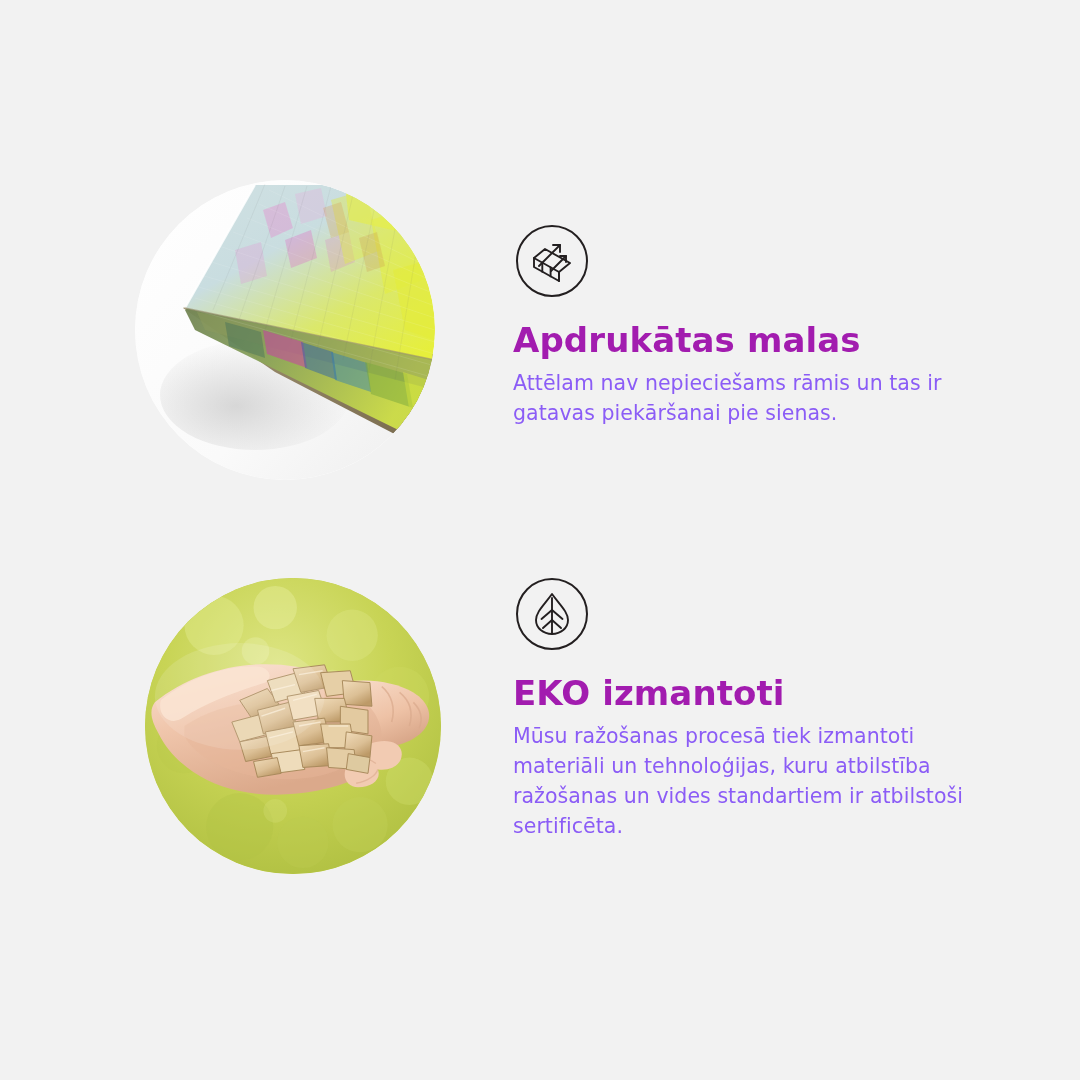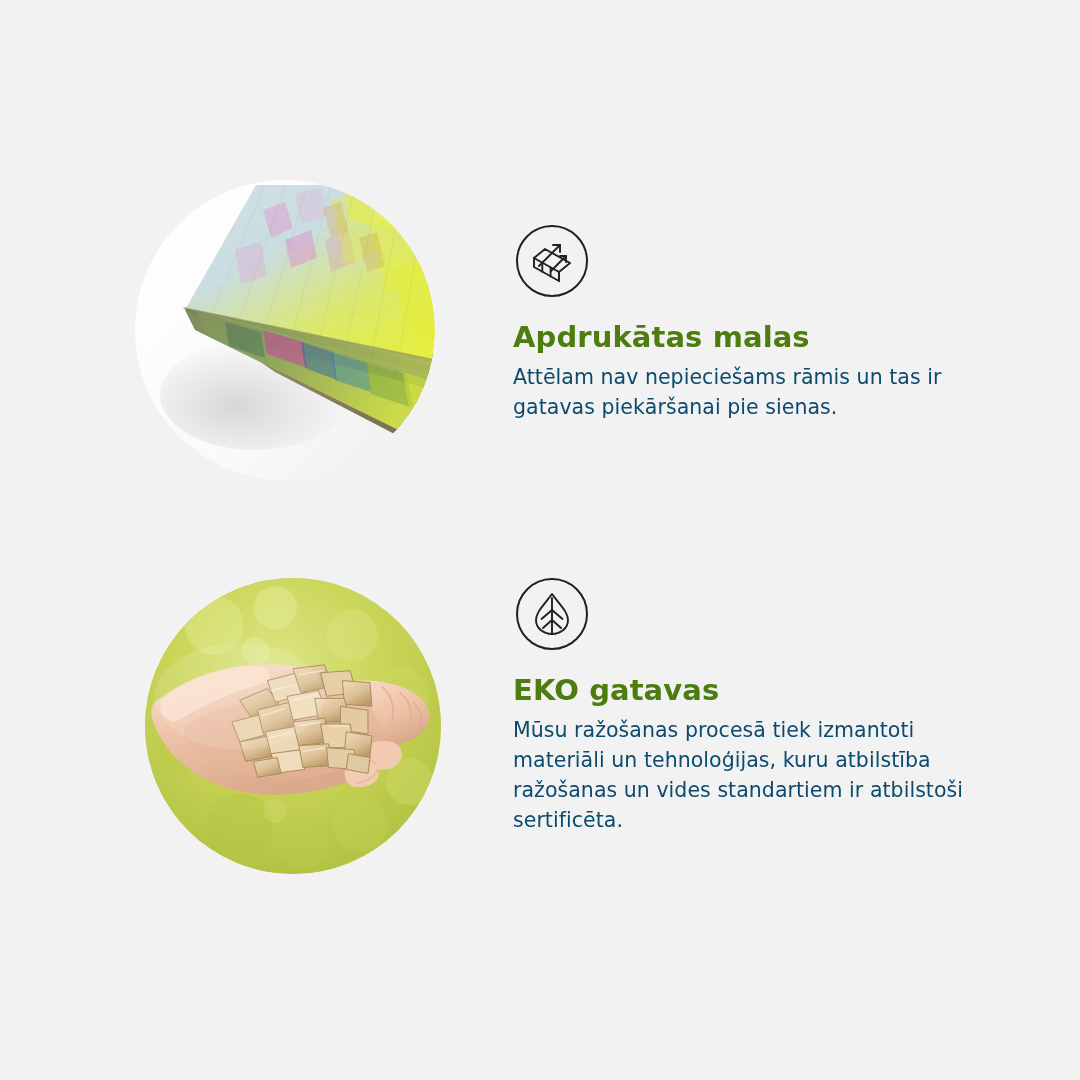--- a/index.html
+++ b/index.html
@@ -71,32 +71,32 @@
     box-sizing: border-box;
     display: flex;
     align-items: center;
     justify-content: center;
     margin-bottom: 24px;
     margin-left: 3px;
   }
   .icon-badge svg { display: block; }
 
   .feature-title {
-    font-size: 29px;
+    font-size: 34px;
     font-weight: bold;
-    color: #4d7c0f;
+    color: #a21caf;
     margin: 0 0 8px 0;
     letter-spacing: 0.1px;
     line-height: 1.15;
   }
 
   .feature-desc {
     font-size: 20.5px;
     font-weight: normal;
-    color: #0c4a6e;
+    color: #8b5cf6;
     margin: 0;
     line-height: 30px;
     max-width: 480px;
     letter-spacing: 0.05px;
   }
 </style>
 </head>
 <body>
 
 <div class="page">
@@ -354,18 +354,18 @@
           <path d="M22 3 C30 14 38 21 38 29 C38 37.2 30.8 43 22 43 C13.2 43 6 37.2 6 29 C6 21 14 14 22 3 Z"></path>
 
           <path d="M22 7 L22 43"></path>
 
           <path d="M22 19 L11.5 28"></path>
           <path d="M22 19 L32.5 28"></path>
           <path d="M22 29 L13 37"></path>
           <path d="M22 29 L31 37"></path>
         </svg>
       </div>
-      <h2 class="feature-title">EKO gatavas</h2>
+      <h2 class="feature-title">EKO izmantoti</h2>
       <p class="feature-desc">Mūsu ražošanas procesā tiek izmantoti materiāli un tehnoloģijas, kuru atbilstība ražošanas un vides standartiem ir atbilstoši sertificēta.</p>
     </div>
   </section>
 
 </div>
 
 </body></html>

